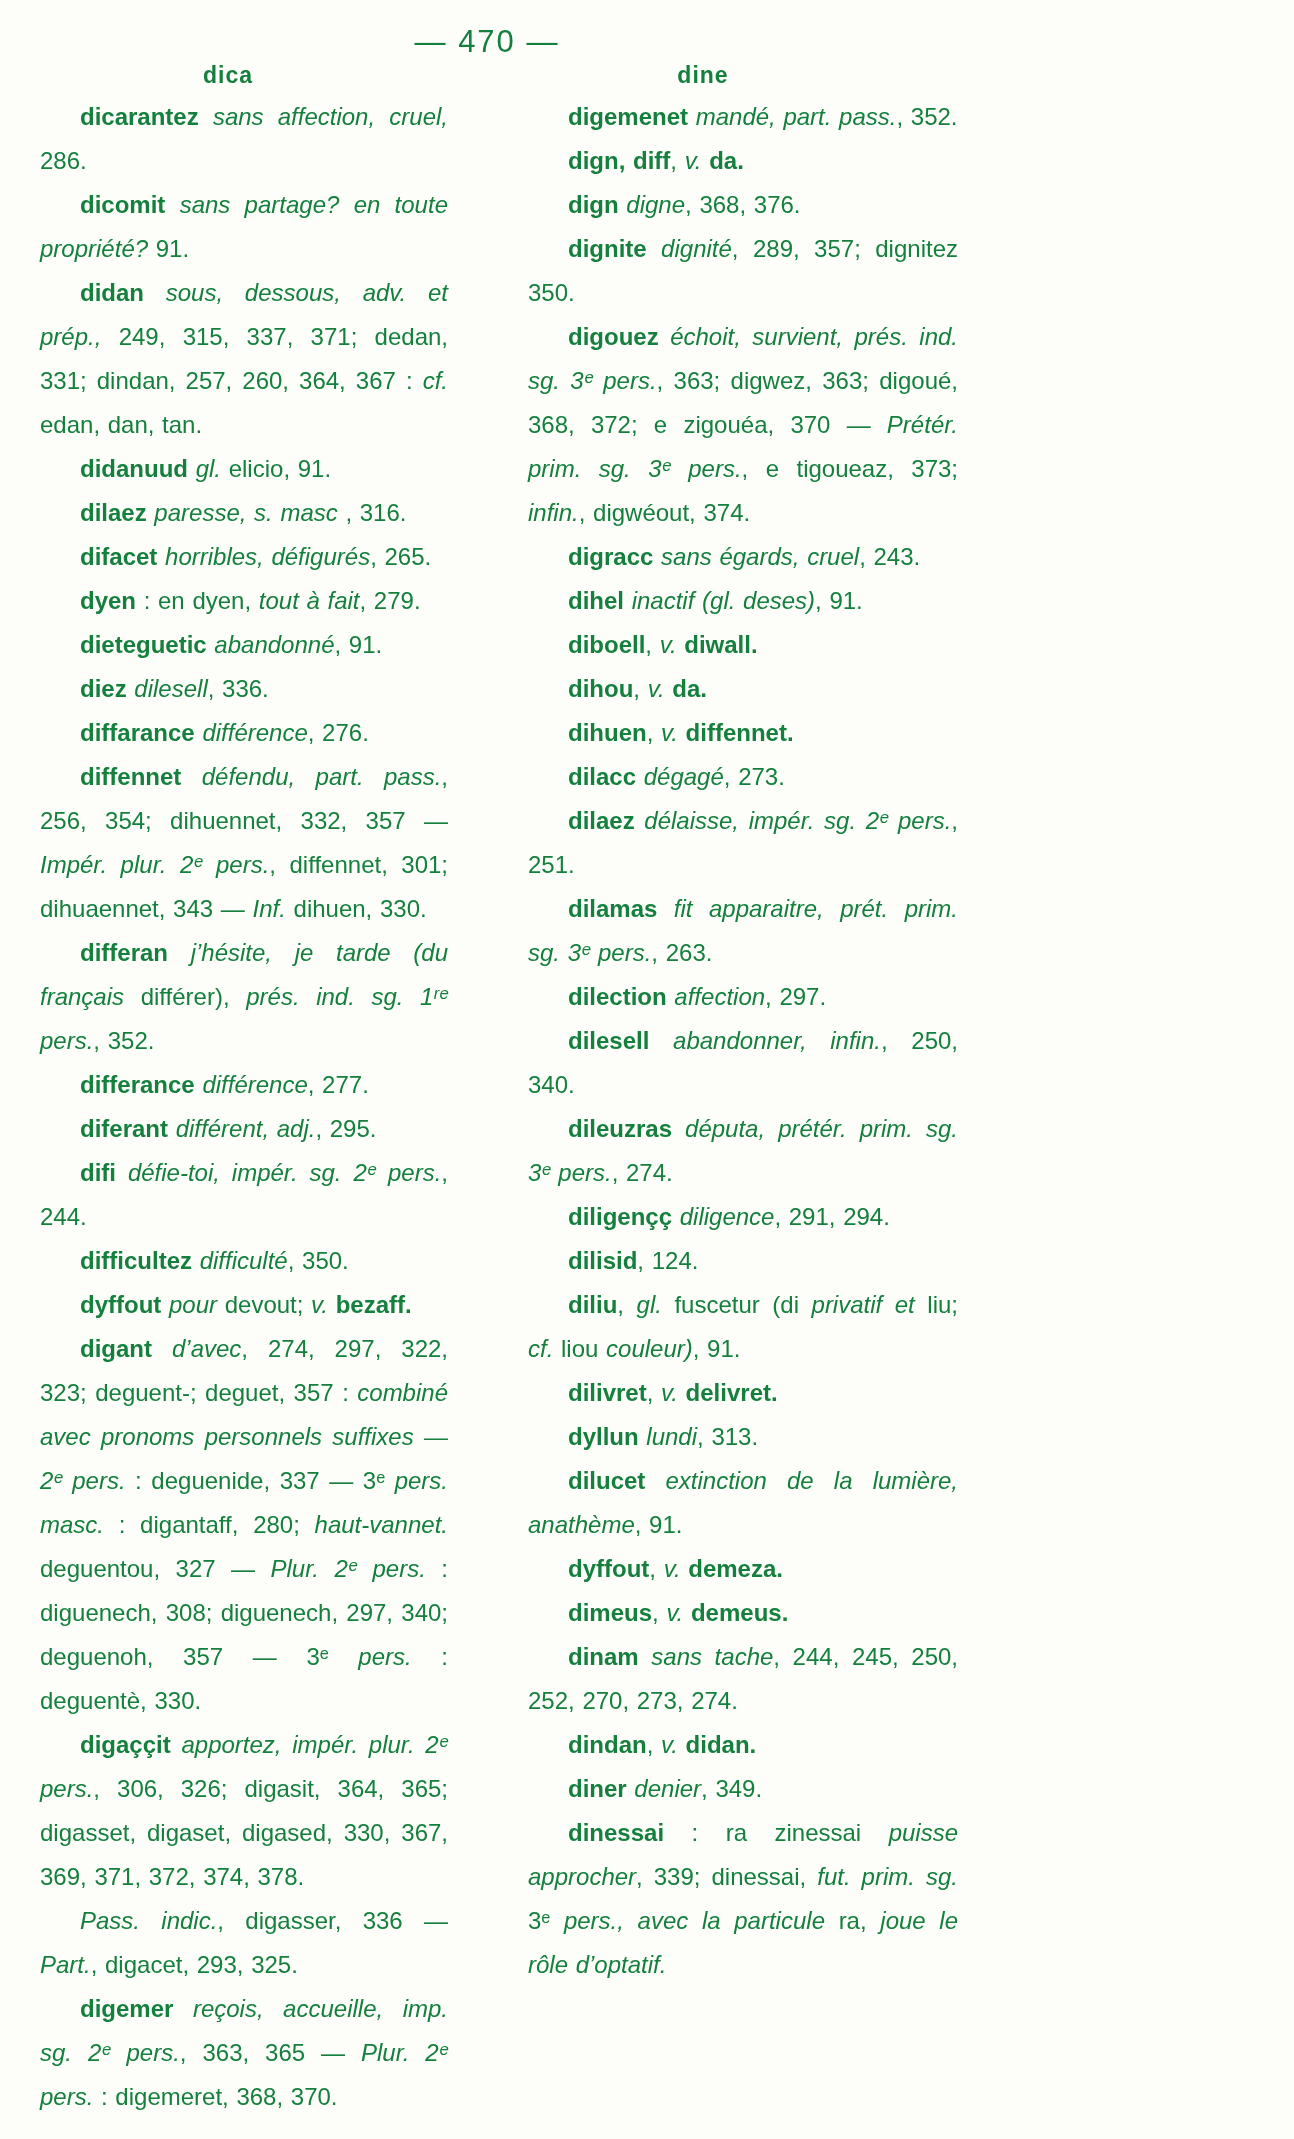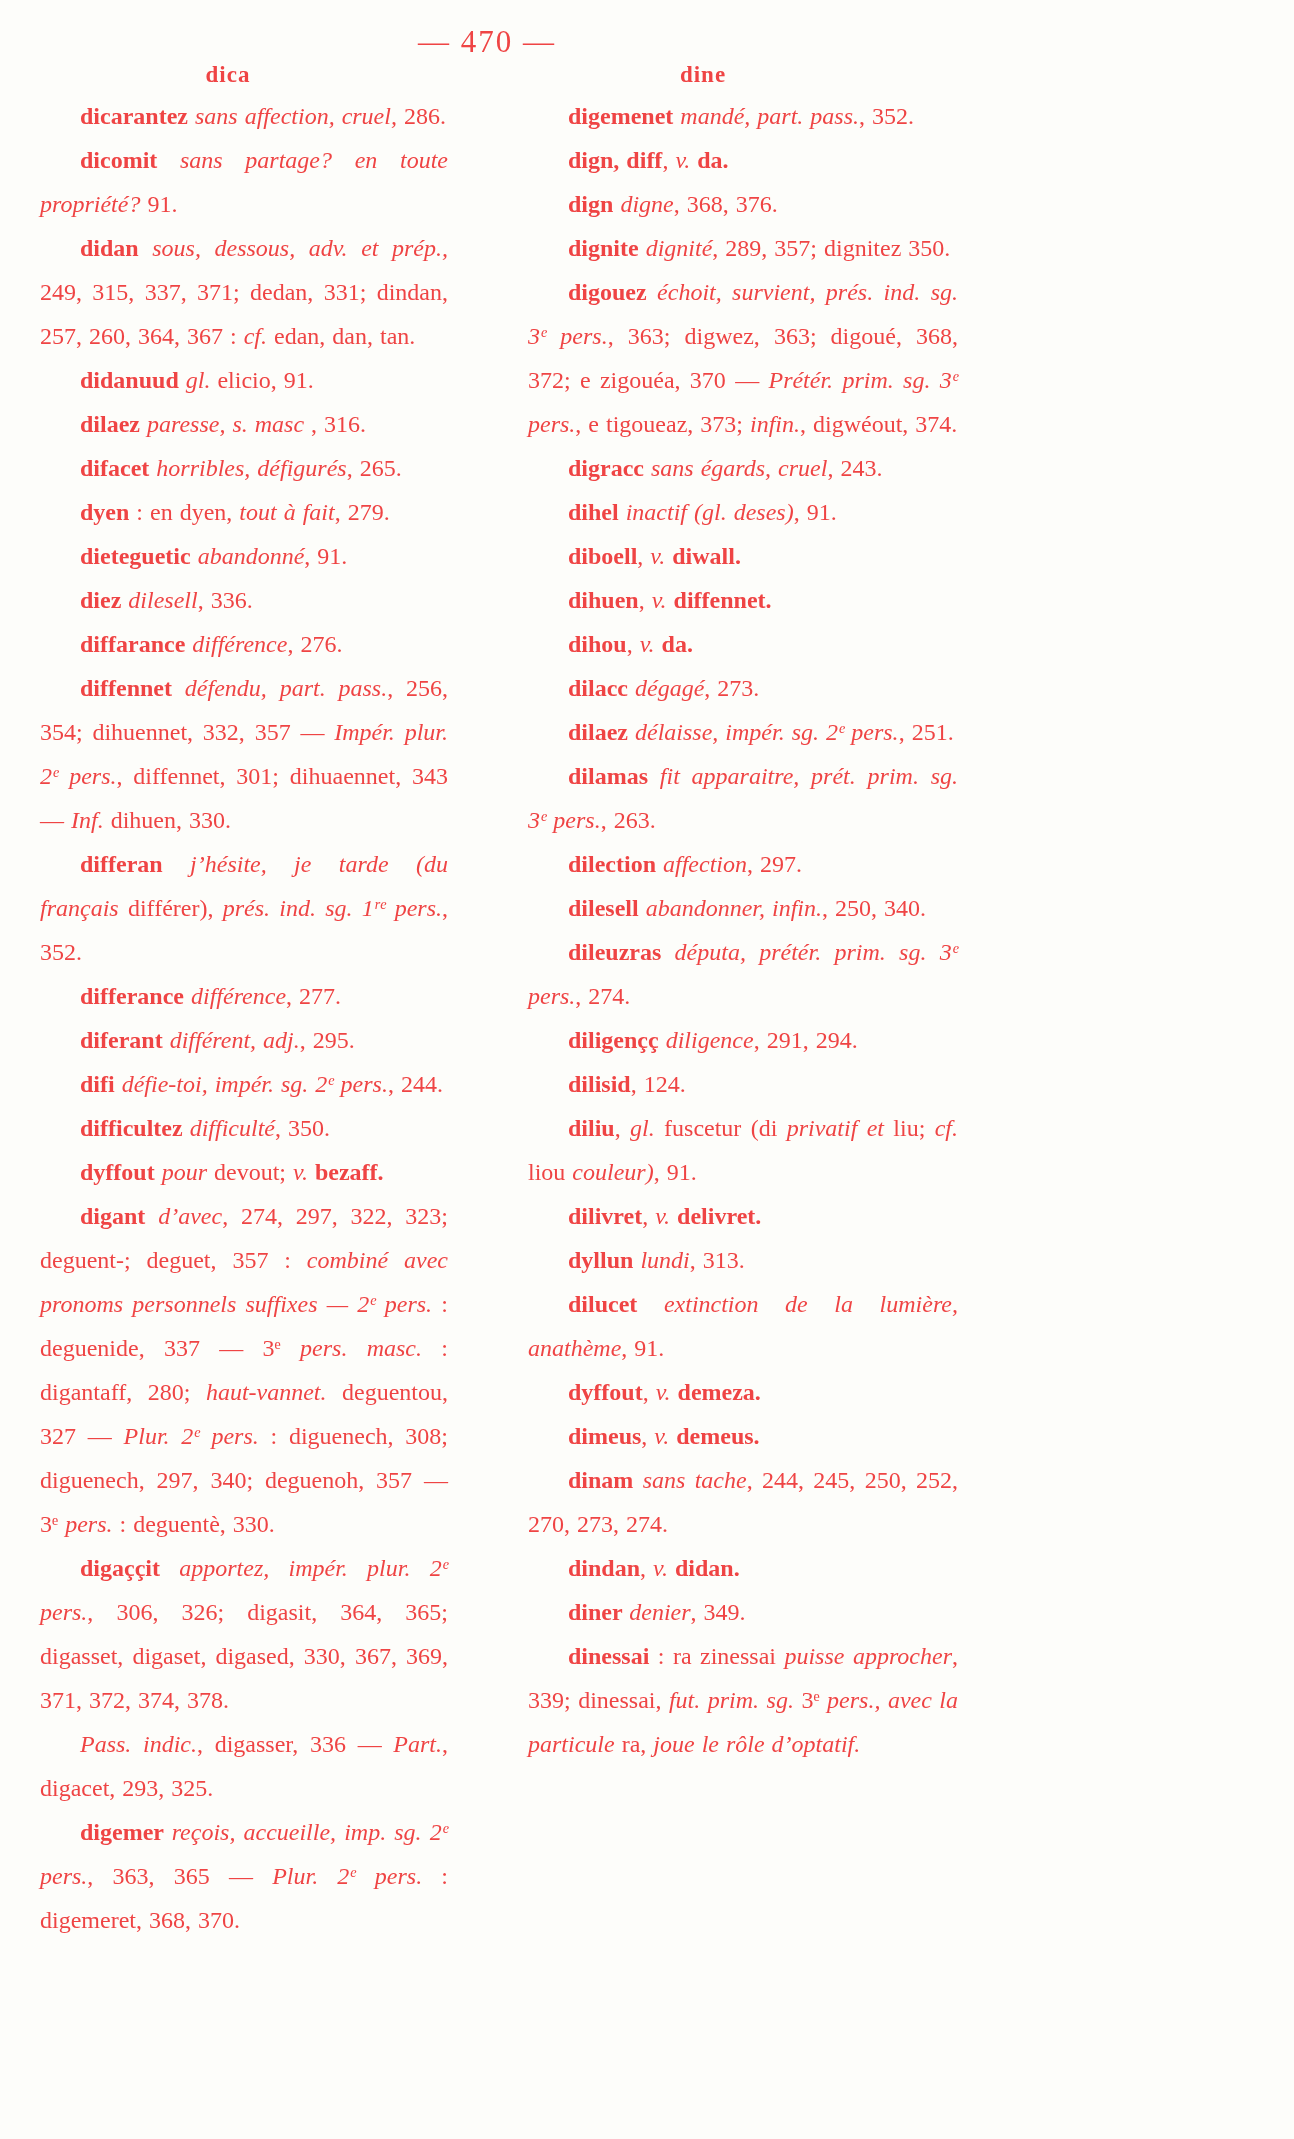--- a/index.html
+++ b/index.html
@@ -5,22 +5,22 @@
   html, body {
     margin: 0;
     padding: 0;
     background: #ffffff;
   }
   .page {
     position: relative;
     width: 1294px;
     height: 2139px;
     background: #fdfdfa;
-    font-family: Liberation Serif, serif;
-    color: #ef4444;
+    font-family: Liberation Sans, sans-serif;
+    color: #15803d;
     overflow: hidden;
   }
   .page-number {
     margin: 24px 0 2px 40px;
     width: 894px;
     text-align: center;
     font-size: 31px;
     letter-spacing: 2px;
   }
   .running-heads {
@@ -93,22 +93,22 @@
       </div>
     <div class="column right" id="col-right">
         <p class="entry"><span class="seg-b">digemenet </span><span class="seg-i">mandé, part. pass.</span><span>, 352.</span></p>
         <p class="entry"><span class="seg-b">dign, diff</span><span>, </span><span class="seg-i">v.</span><span> </span><span class="seg-b">da.</span></p>
         <p class="entry"><span class="seg-b">dign </span><span class="seg-i">digne</span><span>, 368, 376.</span></p>
         <p class="entry"><span class="seg-b">dignite </span><span class="seg-i">dignité</span><span>, 289, 357; dignitez 350.</span></p>
         <p class="entry"><span class="seg-b">digouez </span><span class="seg-i">échoit, survient, prés. ind. sg. 3ᵉ pers.</span><span>, 363; digwez, 363; digoué, 368, 372; e zigouéa, 370 — </span><span class="seg-i">Prétér. prim. sg. 3ᵉ pers.</span><span>, e tigoueaz, 373; </span><span class="seg-i">infin.</span><span>, digwéout, 374.</span></p>
         <p class="entry"><span class="seg-b">digracc </span><span class="seg-i">sans égards, cruel</span><span>, 243.</span></p>
         <p class="entry"><span class="seg-b">dihel </span><span class="seg-i">inactif (gl. deses)</span><span>, 91.</span></p>
         <p class="entry"><span class="seg-b">diboell</span><span>, </span><span class="seg-i">v.</span><span> </span><span class="seg-b">diwall.</span></p>
+        <p class="entry"><span class="seg-b">dihou</span><span>, </span><span class="seg-i">v.</span><span> </span><span class="seg-b">da.</span></p>
         <p class="entry"><span class="seg-b">dihuen</span><span>, </span><span class="seg-i">v.</span><span> </span><span class="seg-b">diffennet.</span></p>
-        <p class="entry"><span class="seg-b">dihou</span><span>, </span><span class="seg-i">v.</span><span> </span><span class="seg-b">da.</span></p>
         <p class="entry"><span class="seg-b">dilacc </span><span class="seg-i">dégagé</span><span>, 273.</span></p>
         <p class="entry"><span class="seg-b">dilaez </span><span class="seg-i">délaisse, impér. sg. 2ᵉ pers.</span><span>, 251.</span></p>
         <p class="entry"><span class="seg-b">dilamas </span><span class="seg-i">fit apparaitre, prét. prim. sg. 3ᵉ pers.</span><span>, 263.</span></p>
         <p class="entry"><span class="seg-b">dilection </span><span class="seg-i">affection</span><span>, 297.</span></p>
         <p class="entry"><span class="seg-b">dilesell </span><span class="seg-i">abandonner, infin.</span><span>, 250, 340.</span></p>
         <p class="entry"><span class="seg-b">dileuzras </span><span class="seg-i">députa, prétér. prim. sg. 3ᵉ pers.</span><span>, 274.</span></p>
         <p class="entry"><span class="seg-b">diligençç </span><span class="seg-i">diligence</span><span>, 291, 294.</span></p>
         <p class="entry"><span class="seg-b">dilisid</span><span>, 124.</span></p>
         <p class="entry"><span class="seg-b">diliu</span><span>, </span><span class="seg-i">gl.</span><span> fuscetur (di </span><span class="seg-i">privatif et</span><span> liu; </span><span class="seg-i">cf.</span><span> liou </span><span class="seg-i">couleur)</span><span>, 91.</span></p>
         <p class="entry"><span class="seg-b">dilivret</span><span>, </span><span class="seg-i">v.</span><span> </span><span class="seg-b">delivret.</span></p>

